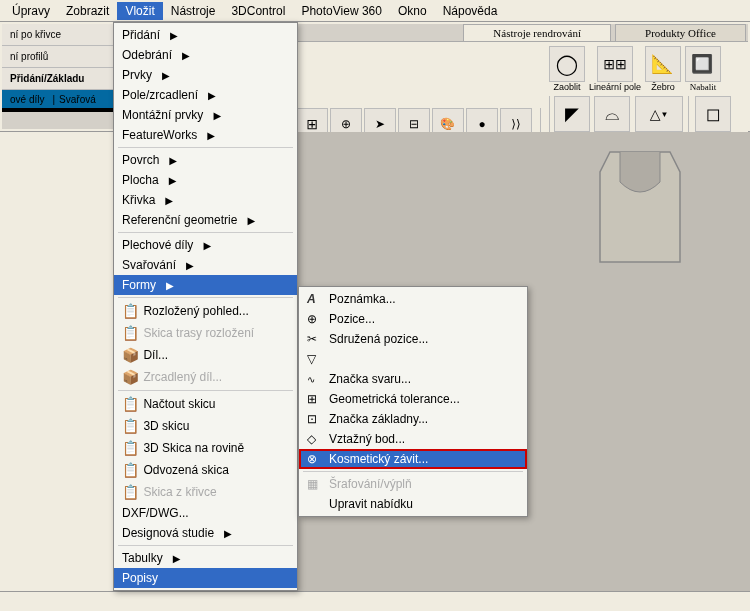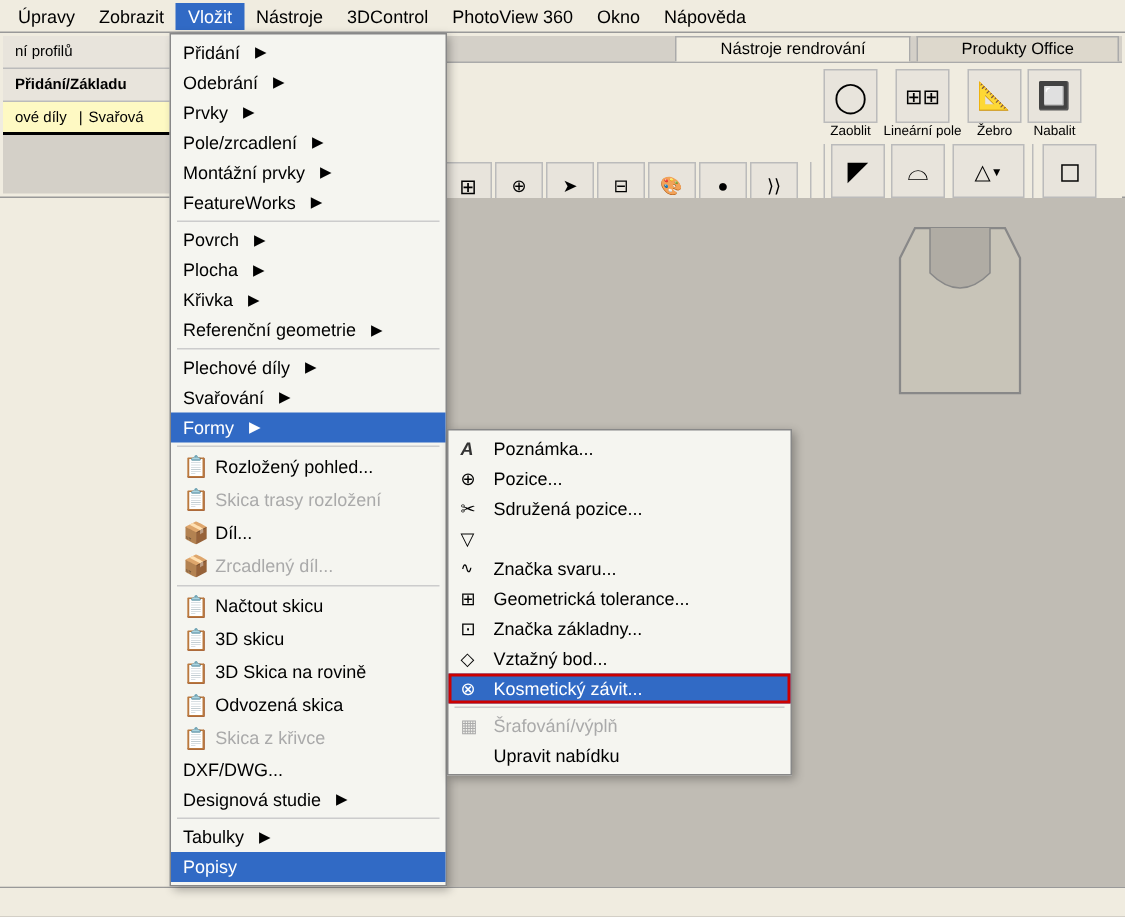--- a/index.html
+++ b/index.html
@@ -96,20 +96,21 @@
     }
 
     .ribbon-tab {
       padding: 2px 29px;
       background: #ddd8cc;
       border: 1px solid #aaa;
       border-bottom: none;
       cursor: pointer;
       margin-right: 2px;
       font-size: 11px;
+      font-family: Liberation Serif, serif;
     }
     .ribbon-tab.active {
       background: #f0ece0;
     }
 
     
     .cad-viewport {
       flex: 1;
       background: #c0bcb4;
       position: relative;
@@ -143,26 +144,29 @@
   <span class="menubar-item">3DControl</span>
   <span class="menubar-item">PhotoView 360</span>
   <span class="menubar-item">Okno</span>
   <span class="menubar-item">Nápověda</span>
 </div>
 
 <div class="toolbar-area">
 
   <div style="width:120px; background:#d4d0c8; border-right:1px solid #999; display:flex; flex-direction:column; font-size:11px;">
     <div style="height:22px; display:flex; align-items:center; padding:0 4px; border-bottom:1px solid #bbb; background:#e8e4dc; overflow:hidden;">
+      <span style="cursor:pointer; padding:2px 4px; font-size:10px; overflow:hidden; text-overflow:ellipsis; white-space:nowrap;">ní po křivce</span>
+    </div>
+    <div style="height:22px; display:flex; align-items:center; padding:0 4px; border-bottom:1px solid #bbb; background:#e8e4dc; overflow:hidden;">
       <span style="cursor:pointer; padding:2px 4px; font-size:10px; overflow:hidden; text-overflow:ellipsis; white-space:nowrap;">ní profilů</span>
     </div>
     <div style="height:22px; display:flex; align-items:center; padding:0 4px; border-bottom:1px solid #bbb; background:#e8e4dc; overflow:hidden;">
       <span style="cursor:pointer; padding:2px 4px; font-size:10px; overflow:hidden; text-overflow:ellipsis; white-space:nowrap;font-weight:bold;">Přidání/Základu</span>
     </div>
-    <div style="height:22px; display:flex; align-items:center; padding:0 4px; border-bottom:2px solid #000000; background:#fef9c3; overflow:hidden;">
+    <div style="height:22px; display:flex; align-items:center; padding:0 4px; border-bottom:4px solid #000000; background:#0369a1; overflow:hidden;">
       <span style="cursor:pointer; padding:2px 4px; font-size:10px;">ové díly</span>
       <span style="font-size:10px; margin-left:4px;">|</span>
       <span style="cursor:pointer; padding:2px 4px; font-size:10px;">Svařová</span>
     </div>
   </div>
 
   <div style="flex:1; display:flex; flex-direction:column;">
 
     <div style="display:flex; align-items:flex-end; height:22px; padding-left:4px; background:#d4d0c8; border-bottom:1px solid #aaa;">
 
@@ -201,21 +205,21 @@
         <div style="display:flex; flex-direction:column; align-items:center; min-width:36px;">
           <div style="width:36px; height:36px; background:#e8e4dc; border:1px solid #bbb; display:flex; align-items:center; justify-content:center; font-size:14px; cursor:pointer;">⊞⊞</div>
           <span style="font-size:9px; text-align:right;">Lineární pole</span>
         </div>
         <div style="display:flex; flex-direction:column; align-items:center; min-width:36px;">
           <div style="width:36px; height:36px; background:#e8e4dc; border:1px solid #bbb; display:flex; align-items:center; justify-content:center; font-size:18px; cursor:pointer;">📐</div>
           <span style="font-size:9px; text-align:right;">Žebro</span>
         </div>
         <div style="display:flex; flex-direction:column; align-items:center; min-width:36px;">
           <div style="width:36px; height:36px; background:#e8e4dc; border:1px solid #bbb; display:flex; align-items:center; justify-content:center; font-size:18px; cursor:pointer;">🔲</div>
-          <span style="font-size:9px; text-align:center;">Nabalit</span>
+          <span style="font-size:9px; text-align:center;font-family:Liberation Serif, serif;">Nabalit</span>
         </div>
         <div style="display:flex; flex-direction:column; align-items:center; min-width:36px; border-left:1px solid #bbb; padding-left:4px;">
           <div style="width:36px; height:36px; background:#e8e4dc; border:1px solid #bbb; display:flex; align-items:center; justify-content:center; font-size:18px; cursor:pointer;">◤</div>
           <span style="font-size:9px; text-align:center;">Úkos</span>
         </div>
         <div style="display:flex; flex-direction:column; align-items:center; min-width:36px;">
           <div style="width:36px; height:36px; background:#e8e4dc; border:1px solid #bbb; display:flex; align-items:center; justify-content:center; font-size:18px; cursor:pointer;">⌓</div>
           <span style="font-size:9px; text-align:center;">Kopule</span>
         </div>
         <div style="display:flex; flex-direction:column; align-items:center; min-width:48px; position:relative;">

